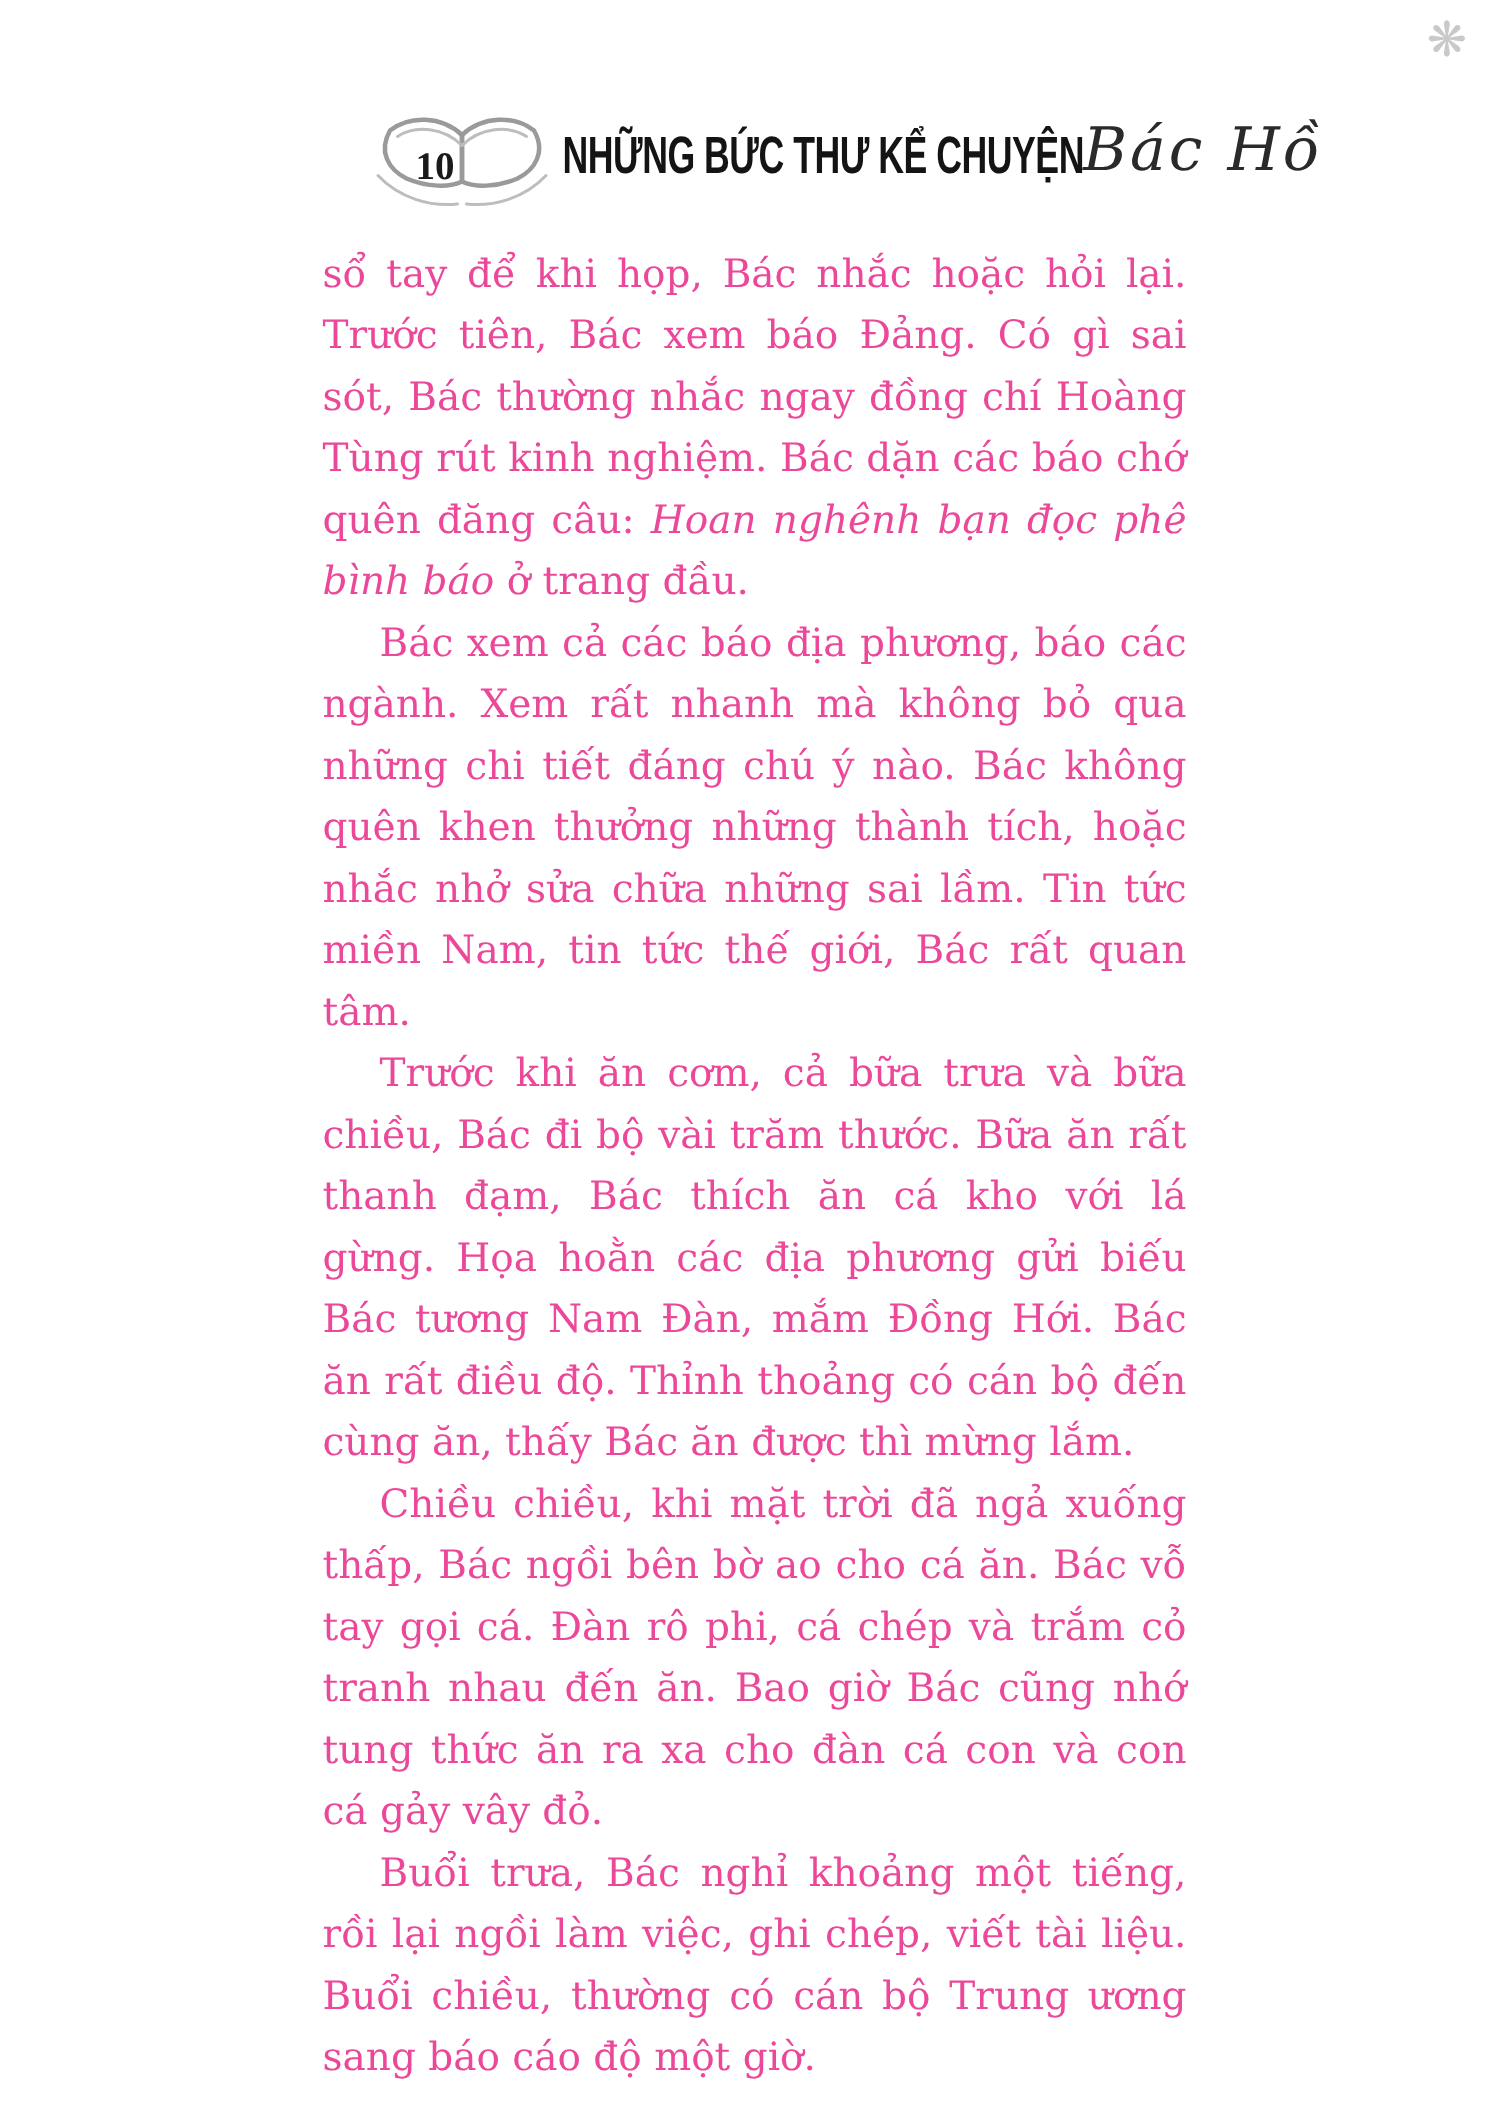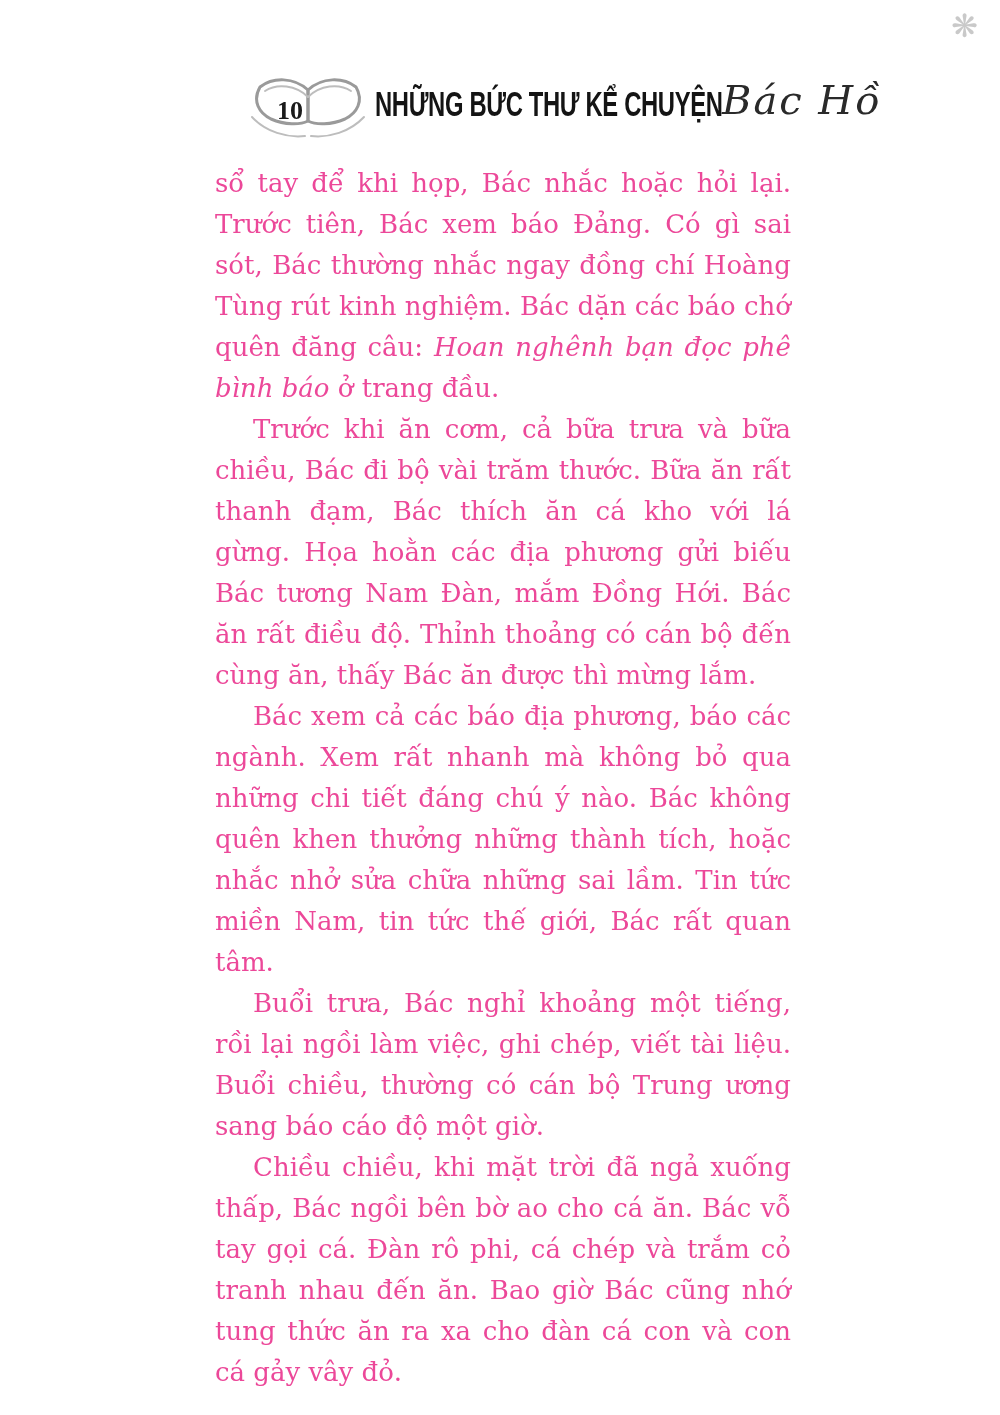--- a/index.html
+++ b/index.html
@@ -79,19 +79,19 @@
     </div>
 
     <div class="series-title">NHỮNG BỨC THƯ KỂ CHUYỆN</div>
 
     <div class="series-title-script">Bác Hồ</div>
 
   </div>
 
   <div class="content">
     <p class="no-indent"><span>sổ tay để khi họp, Bác nhắc hoặc hỏi lại. Trước tiên, Bác xem báo Đảng. Có gì sai sót, Bác thường nhắc ngay đồng chí Hoàng Tùng rút kinh nghiệm. Bác dặn các báo chớ quên đăng câu: </span><em>Hoan nghênh bạn đọc phê bình báo</em><span> ở trang đầu.</span></p>
+    <p>Bác xem cả các báo địa phương, báo các ngành. Xem rất nhanh mà không bỏ qua những chi tiết đáng chú ý nào. Bác không quên khen thưởng những thành tích, hoặc nhắc nhở sửa chữa những sai lầm. Tin tức miền Nam, tin tức thế giới, Bác rất quan tâm.</p>
     <p>Trước khi ăn cơm, cả bữa trưa và bữa chiều, Bác đi bộ vài trăm thước. Bữa ăn rất thanh đạm, Bác thích ăn cá kho với lá gừng. Họa hoằn các địa phương gửi biếu Bác tương Nam Đàn, mắm Đồng Hới. Bác ăn rất điều độ. Thỉnh thoảng có cán bộ đến cùng ăn, thấy Bác ăn được thì mừng lắm.</p>
-    <p>Bác xem cả các báo địa phương, báo các ngành. Xem rất nhanh mà không bỏ qua những chi tiết đáng chú ý nào. Bác không quên khen thưởng những thành tích, hoặc nhắc nhở sửa chữa những sai lầm. Tin tức miền Nam, tin tức thế giới, Bác rất quan tâm.</p>
+    <p>Chiều chiều, khi mặt trời đã ngả xuống thấp, Bác ngồi bên bờ ao cho cá ăn. Bác vỗ tay gọi cá. Đàn rô phi, cá chép và trắm cỏ tranh nhau đến ăn. Bao giờ Bác cũng nhớ tung thức ăn ra xa cho đàn cá con và con cá gảy vây đỏ.</p>
     <p>Buổi trưa, Bác nghỉ khoảng một tiếng, rồi lại ngồi làm việc, ghi chép, viết tài liệu. Buổi chiều, thường có cán bộ Trung ương sang báo cáo độ một giờ.</p>
-    <p>Chiều chiều, khi mặt trời đã ngả xuống thấp, Bác ngồi bên bờ ao cho cá ăn. Bác vỗ tay gọi cá. Đàn rô phi, cá chép và trắm cỏ tranh nhau đến ăn. Bao giờ Bác cũng nhớ tung thức ăn ra xa cho đàn cá con và con cá gảy vây đỏ.</p>
   </div>
 
 </div>
 
 </body></html>

